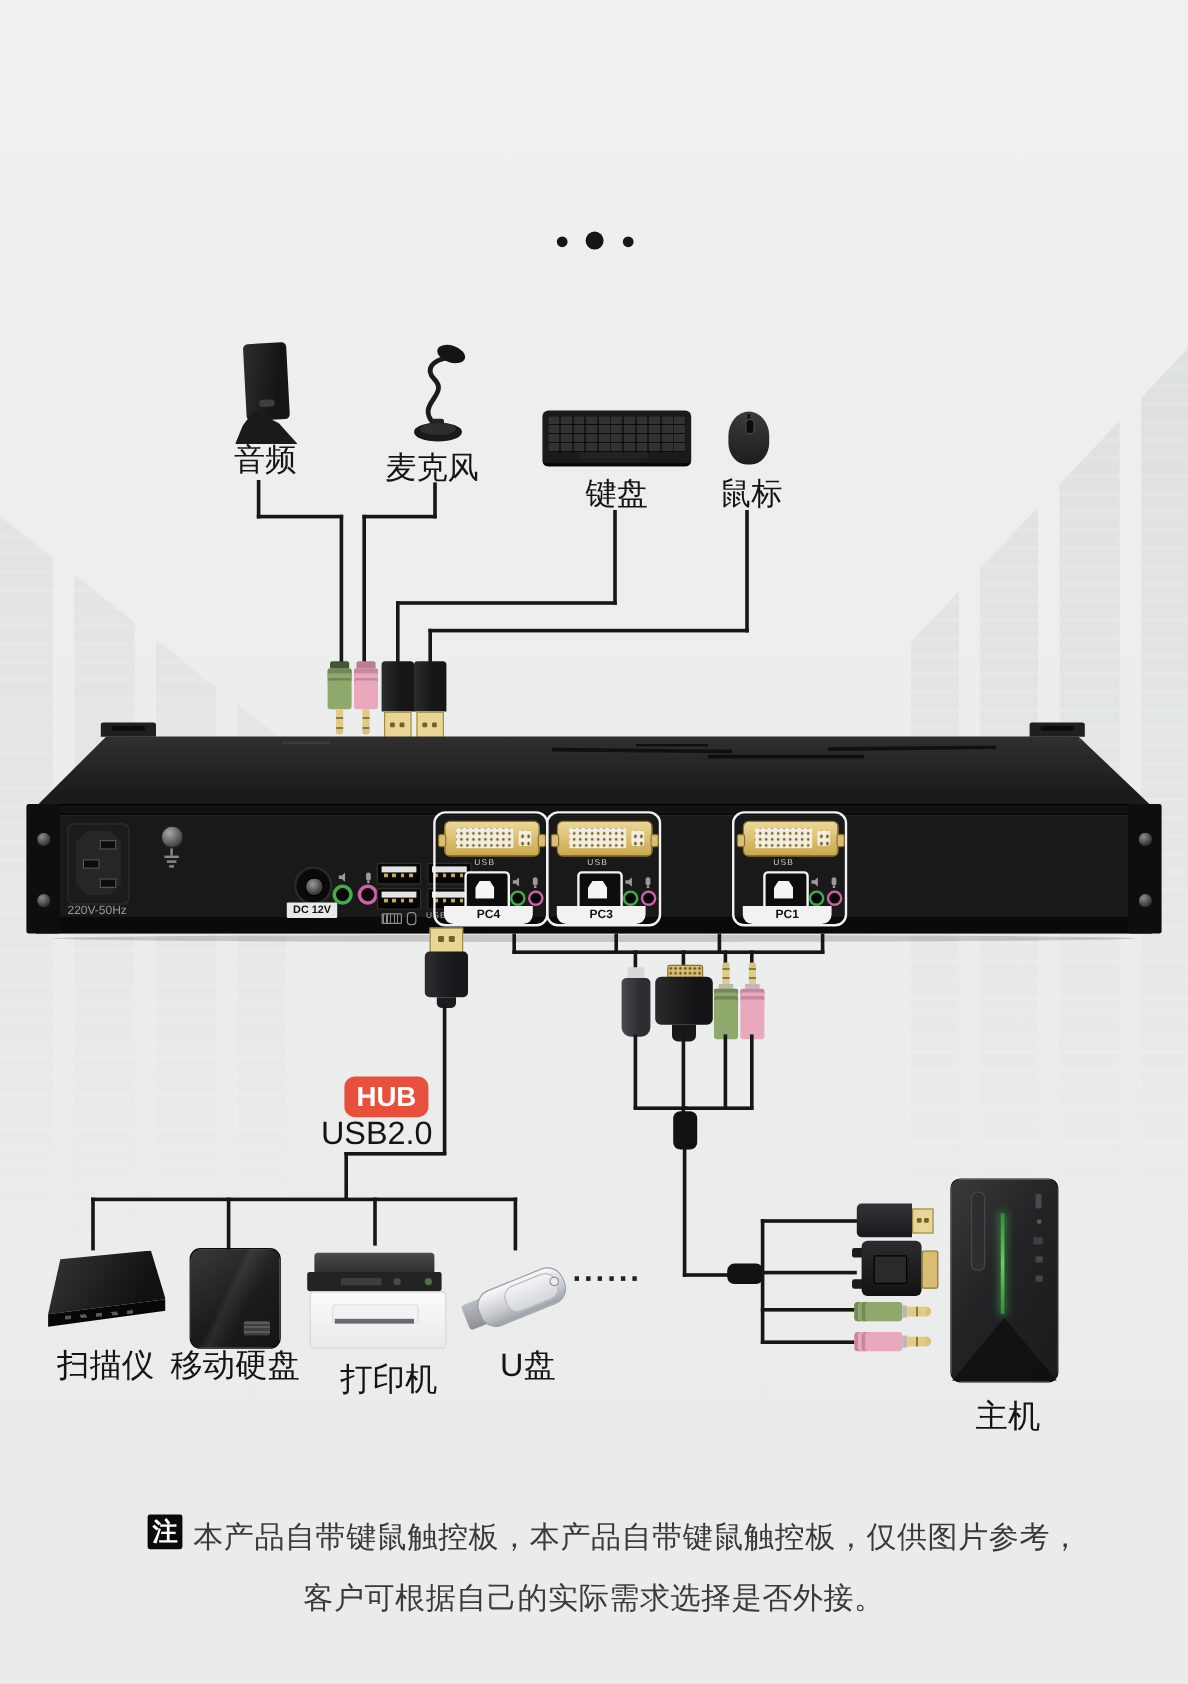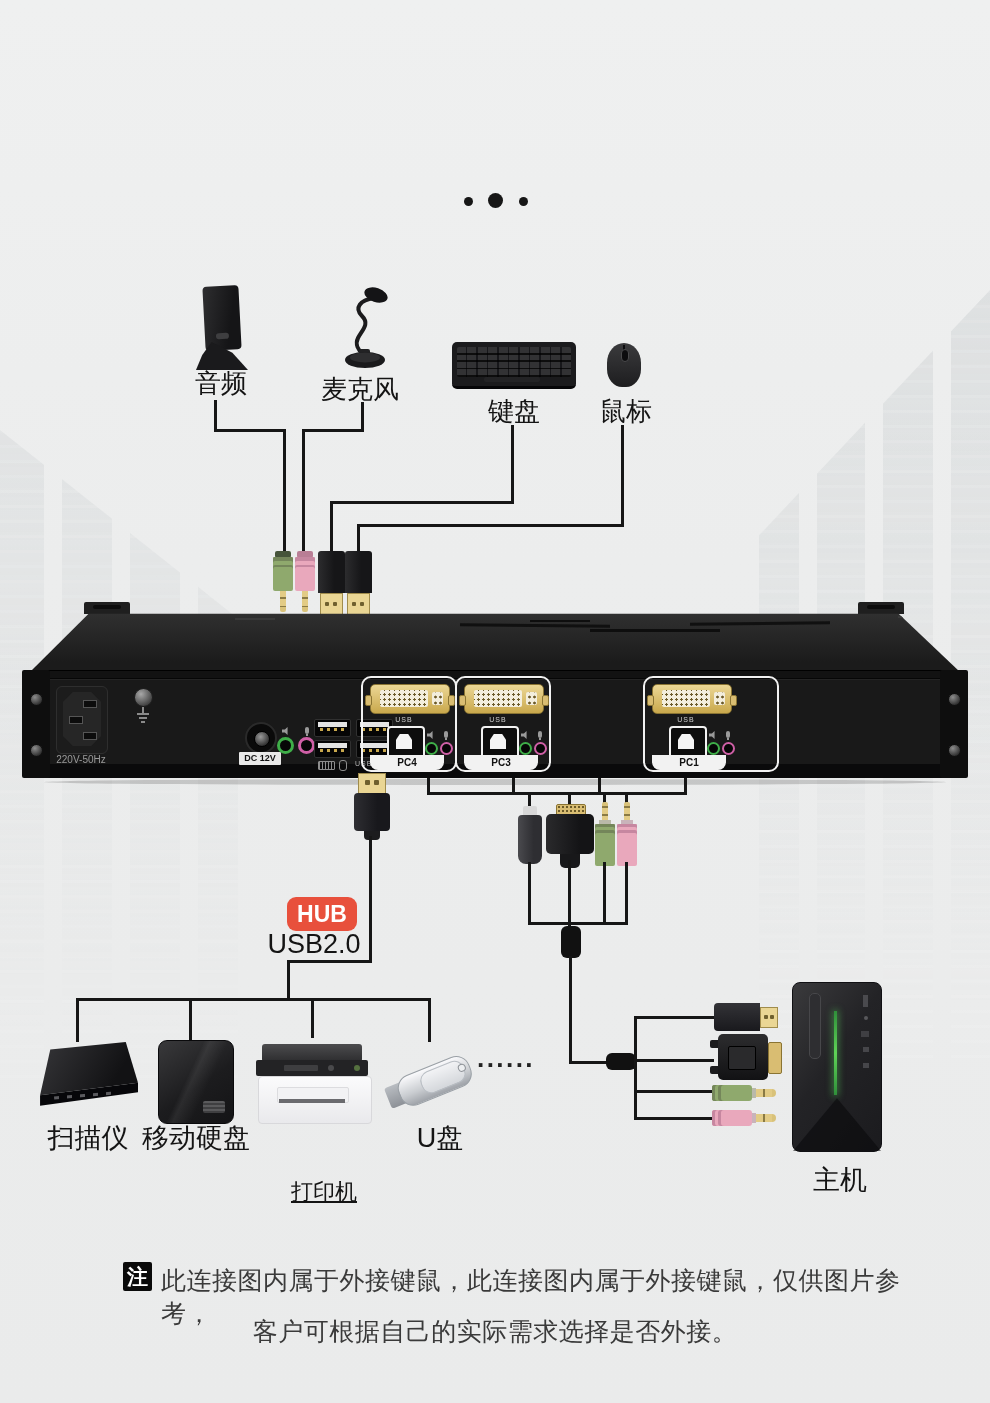--- a/index.html
+++ b/index.html
@@ -271,21 +271,21 @@
     <div class="porttxt" style="left:24px;top:38px;width:34px;">USB</div>
     <div class="usbb" style="left:24px;top:48px;">
         <div class="b"></div>
       </div>
     <div class="spk-ico" style="left:64px;top:53px;"></div>
     <div class="jack green" style="left:62px;top:64px;width:9px;height:9px;border-width:2.5px;"></div>
     <div class="mic-ico" style="left:81px;top:53px;"></div>
     <div class="jack pink" style="left:77px;top:64px;width:9px;height:9px;border-width:2.5px;"></div>
     <div class="pctab">PC3</div>
   </div>
-  <div class="pcpanel" style="left:643px;padding-left:40px;">
+  <div class="pcpanel" style="left:610px;">
     <div class="dvi">
         <div class="scr" style="left:-6px;"></div>
         <div class="field"></div>
         <div class="blk"></div>
         <div class="scr" style="right:-6px;"></div>
       </div>
     <div class="porttxt" style="left:24px;top:38px;width:34px;">USB</div>
     <div class="usbb" style="left:24px;top:48px;">
         <div class="b"></div>
       </div>
@@ -446,21 +446,21 @@
         background:linear-gradient(180deg,#fafafc,#c9ccd0 60%,#9ea2a8);border:1px solid #9aa0a6;"></div>
       <div class="abs" style="left:36px;top:27px;width:44px;height:21px;border-radius:10px;
         background:linear-gradient(180deg,#f2f3f5,#d4d7db);border:1px solid #b9bec4;"></div>
       <div class="abs" style="left:76px;top:33px;width:6px;height:6px;border-radius:50%;background:#eceef0;border:1px solid #8d9197;"></div>
     </div>
   </div>
   <div class="lbl" style="left:468px;top:1050px;width:76px;font-size:26px;font-weight:bold;letter-spacing:1px;color:#222;">······</div>
 
   <div class="lbl" style="left:38px;top:1120px;width:100px;font-size:27px;">扫描仪</div>
   <div class="lbl" style="left:140px;top:1120px;width:112px;font-size:27px;">移动硬盘</div>
-  <div class="lbl" style="left:278px;top:1177px;width:92px;font-size:22px;text-decoration:underline;">打印机</div>
+  <div class="lbl" style="left:278px;top:1131px;width:92px;font-size:27px;">打印机</div>
   <div class="lbl" style="left:408px;top:1120px;width:64px;font-size:27px;">U盘</div>
 
   <div class="abs" style="left:123px;top:1262px;width:29px;height:29px;
     background:#0a0a0a;color:#fff;font-size:21px;font-weight:bold;text-align:center;line-height:29px;border-radius:2px;">注</div>
-  <div class="note" style="left:161px;top:1264px;width:740px;">此连接图内属于外接键鼠，此连接图内属于外接键鼠，仅供图片参考，</div>
+  <div class="note" style="left:161px;top:1264px;width:740px;">本产品自带键鼠触控板，本产品自带键鼠触控板，仅供图片参考，</div>
   <div class="note" style="left:0;top:1315px;width:990px;text-align:center;">客户可根据自己的实际需求选择是否外接。</div>
 
 </div>
 
 </body></html>

